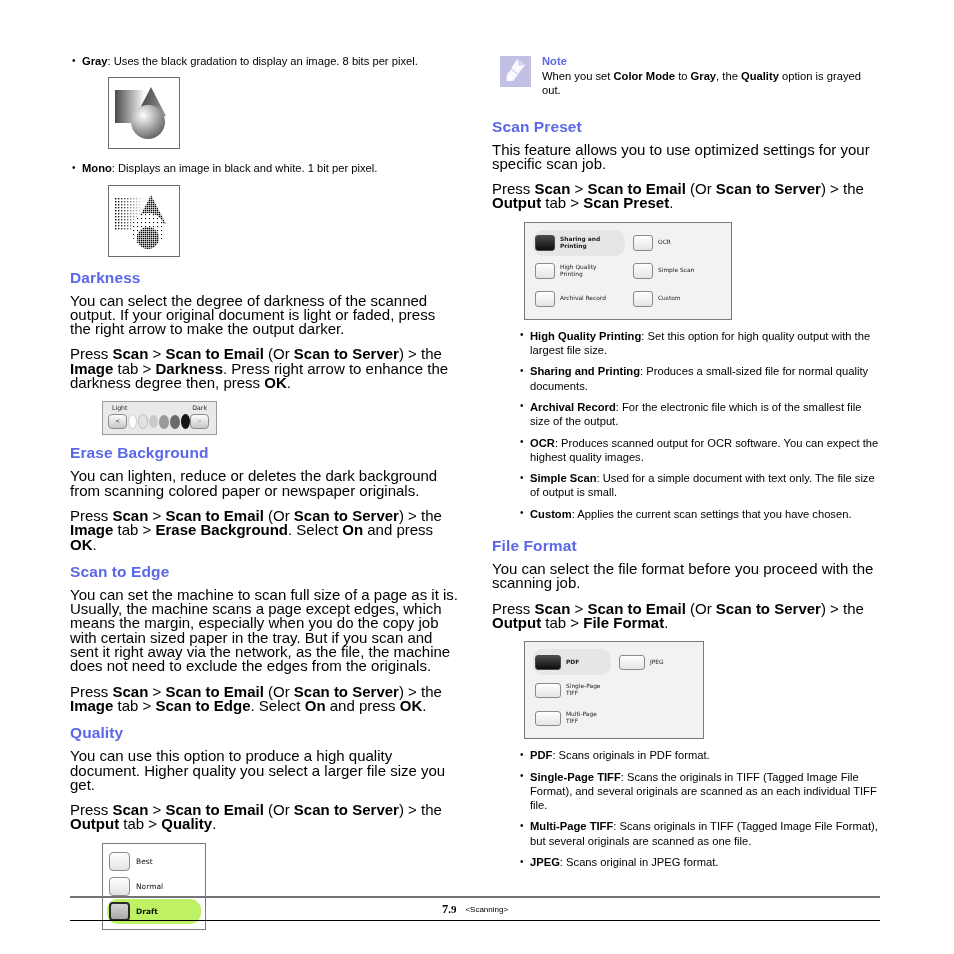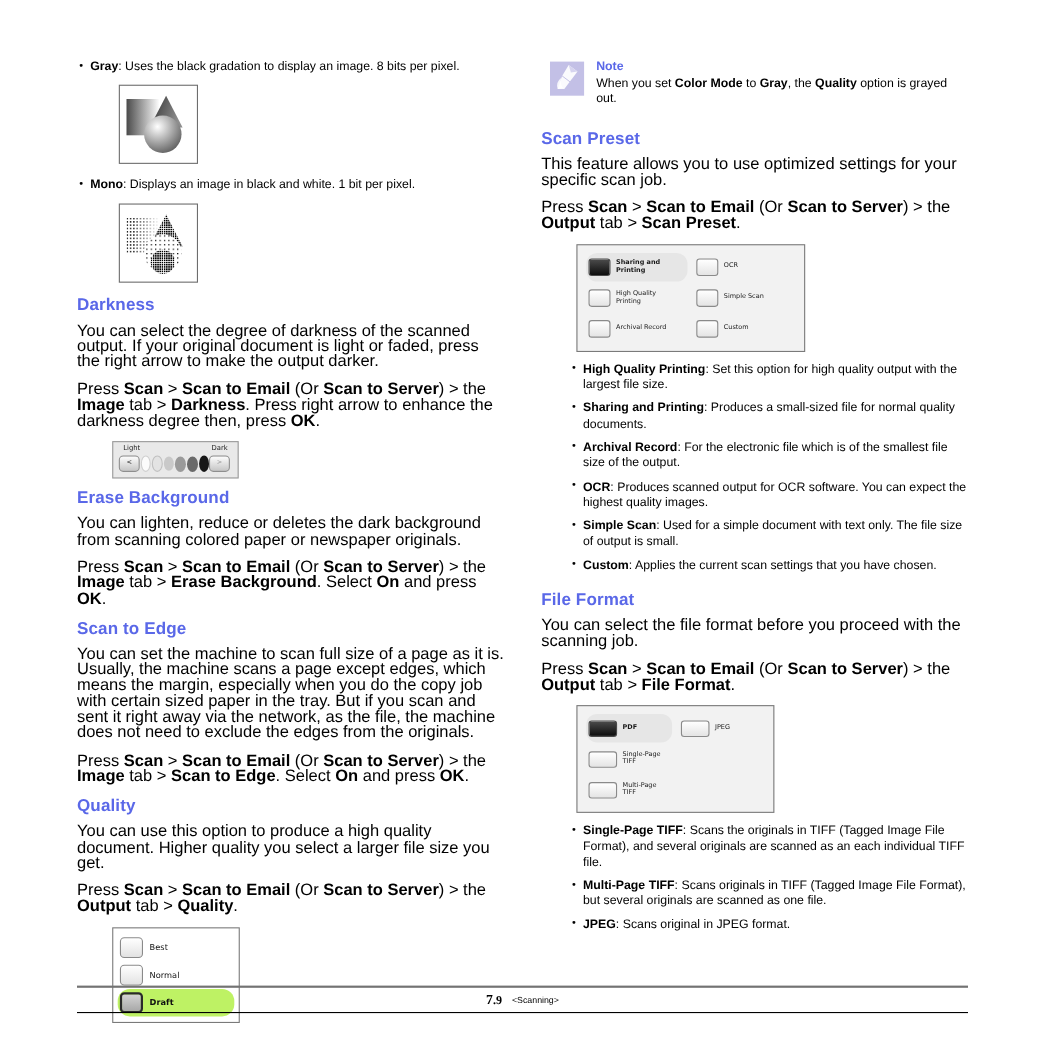--- a/index.html
+++ b/index.html
@@ -154,21 +154,21 @@
   .arrow-btn.right { color: #9a9a9a; }
   .dot { border-radius: 50%; margin: 0 0.5px; }
 
   
   .widget-panel {
     border: 1px solid #7a7a7a;
     background: #ffffff;
     box-sizing: border-box;
   }
   .widget-quality {
-    width: 116px;
+    width: 104px;
     padding: 5px 4px 5px 4px;
     margin: 10px 0 0 32px;
   }
   .q-row {
     display: flex;
     align-items: center;
     height: 25px;
     gap: 6px;
     padding-left: 2px;
     border-radius: 11px;
@@ -475,20 +475,21 @@
           <span class="g-btn"></span>
           <span class="g-label">Multi-Page
 TIFF</span>
         </div>
         <div class="g-cell empty"></div>
       </div>
 
       <div class="spacer-lg"></div>
 
       <ul class="bullets indented">
+        <li><b>PDF</b><span>: Scans originals in PDF format.</span></li>
         <li><b>Single-Page TIFF</b><span>: Scans the originals in TIFF (Tagged Image File Format), and several originals are scanned as an each individual TIFF file.</span></li>
         <li><b>Multi-Page TIFF</b><span>: Scans originals in TIFF (Tagged Image File Format), but several originals are scanned as one file.</span></li>
         <li><b>JPEG</b><span>: Scans original in JPEG format.</span></li>
       </ul>
 
     </div>
   </div>
 
   <div class="footer">
     <span class="pagenum"><span>7</span><span class="minor">.9</span></span>

